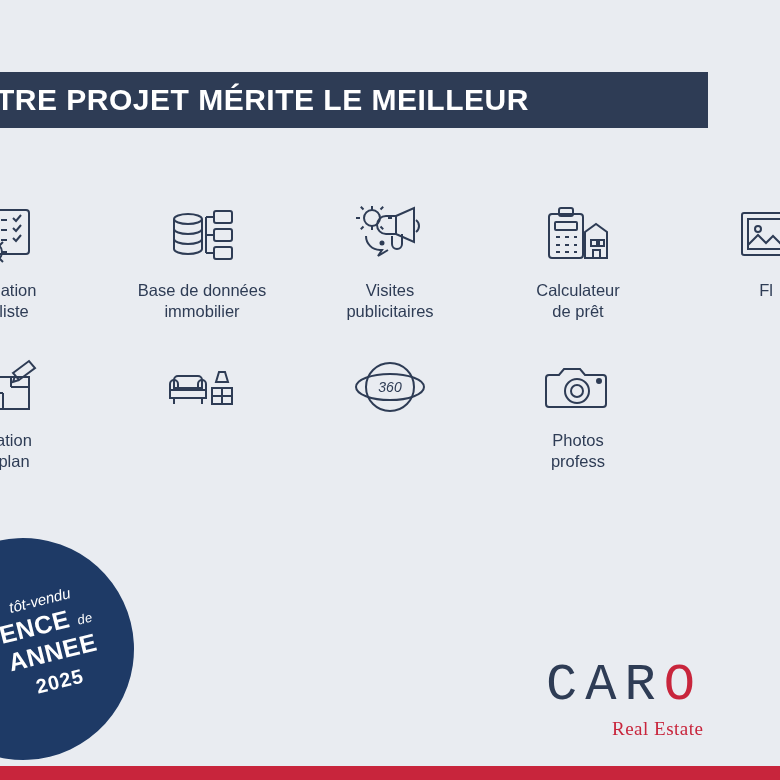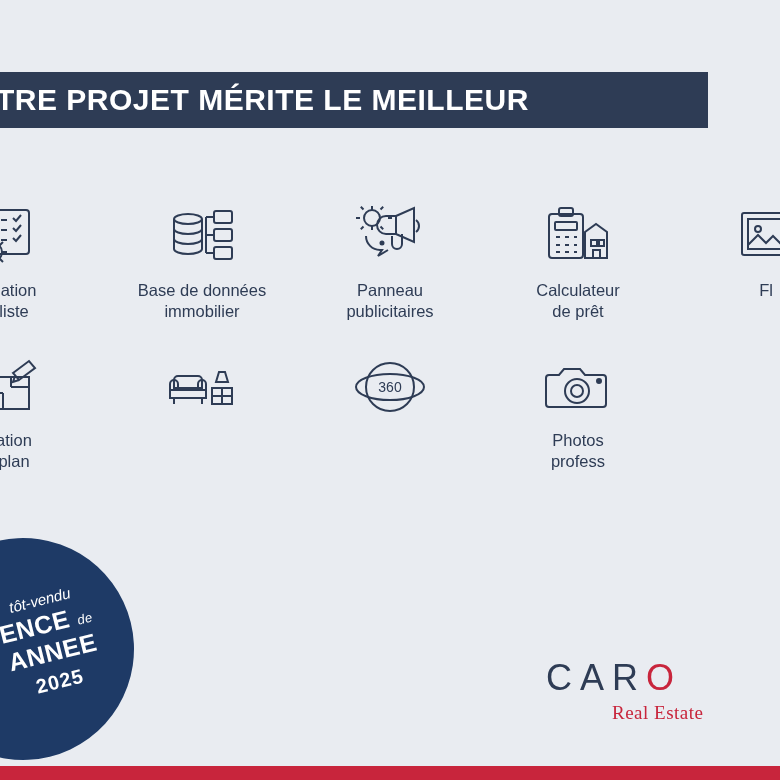--- a/index.html
+++ b/index.html
@@ -50,20 +50,21 @@
     display: flex;
     flex-direction: column;
     align-items: center;
     justify-content: flex-start;
   }
   .icon-wrap {
     height: 76px;
     display: flex;
     align-items: center;
     justify-content: center;
+    font-style: italic;
   }
   .icon-wrap svg {
     display: block;
   }
   .cell-label {
     margin-top: 4px;
     text-align: center;
     color: #2e3c55;
     font-size: 16.5px;
     line-height: 1.25;
@@ -126,24 +127,24 @@
 
   
   #logo {
     position: absolute;
     right: -46px;
     top: 660px;
     text-align: left;
     width: 280px;
   }
   #logo-word {
-    font-size: 36px;
+    font-size: 52px;
     letter-spacing: 8px;
     color: #2e3c55;
-    font-family: Liberation Sans, sans-serif;
+    font-family: Liberation Mono, monospace;
     line-height: 1;
     position: relative;
     display: inline-block;
   }
   #logo-accent {
     color: #c8253c;
   }
   #logo-sub {
     margin-top: 6px;
     margin-left: 66px;
@@ -209,21 +210,21 @@
         <circle cx="20" cy="12" r="8"></circle>
         <path d="M20 0v4M20 20v4M8 12H4M36 12h4M11.5 3.5L8.8 0.8M28.5 20.5l2.7 2.7M11.5 20.5L8.8 23.2M28.5 3.5l2.7-2.7"></path>
         <path d="M44 10l18-8v34l-18-8z"></path>
         <path d="M44 10H34a8 8 0 0 0 0 18h10"></path>
         <path d="M50 28v10a5 5 0 0 1-10 0v-8"></path>
         <path d="M14 30a14 14 0 0 0 14 14h2l-4 6 10-6"></path>
         <path d="M64 14c4 3 4 9 0 12"></path>
         <circle cx="30" cy="37" r="1.5" fill="#2e3c55"></circle>
       </svg>
     </div>
-    <div class="cell-label">Panneau
+    <div class="cell-label">Visites
 publicitaires</div>
   </div>
 
   <div class="cell">
     <div class="icon-wrap">
       <svg width="74" height="64" viewBox="0 0 74 64" fill="none" stroke="#2e3c55" stroke-width="2">
         <rect x="8" y="8" width="34" height="44" rx="3"></rect>
         <rect x="18" y="2" width="14" height="8" rx="2"></rect>
         <rect x="14" y="16" width="22" height="8" rx="1"></rect>
         <path d="M15 31h4M24 31h4M33 31h3M15 39h4M24 39h4M33 39h3M15 46h4M24 46h4M33 46h3"></path>

